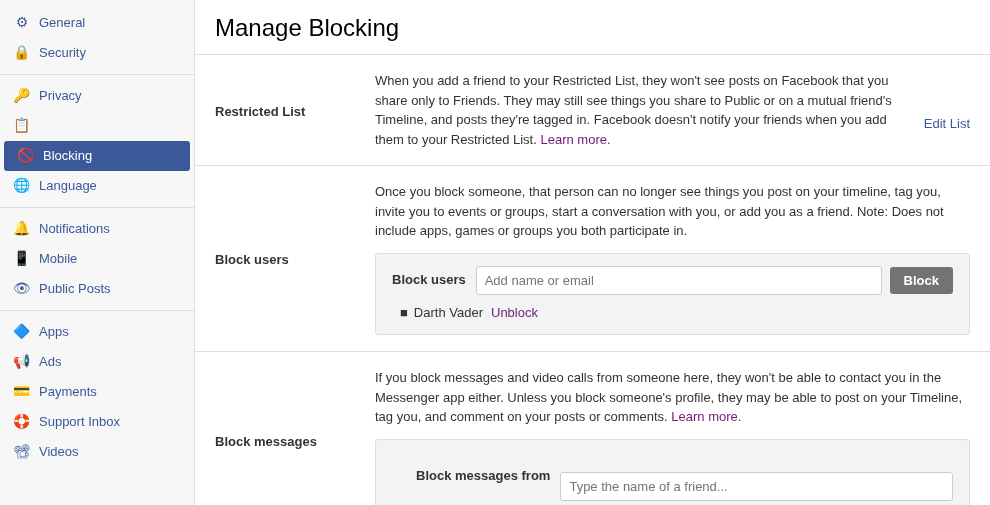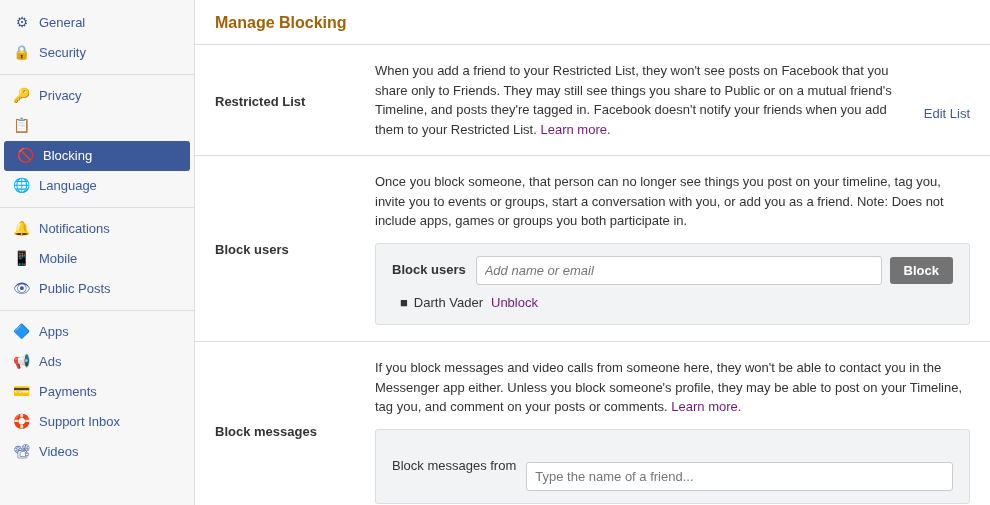--- a/index.html
+++ b/index.html
@@ -51,23 +51,23 @@
       flex: 1;
       background: #fff;
       overflow-y: auto;
       padding: 0;
     }
     .main-header {
       padding: 14px 20px 12px 20px;
       border-bottom: 1px solid #ddd;
     }
     .main-header h1 {
-      font-size: 16px;
-      font-weight: bold;
-      color: #a16207;
+      font-size: 24px;
+      font-weight: normal;
+      color: #000000;
     }
 
     .section-row {
       display: flex;
       border-bottom: 1px solid #ddd;
       padding: 16px 20px;
       align-items: center;
     }
     .section-label {
       width: 160px;
@@ -117,21 +117,20 @@
       white-space: nowrap;
     }
     .block-input-row input {
       flex: 1;
       padding: 6px 8px;
       border: 1px solid #ccc;
       border-radius: 3px;
       font-size: 13px;
       background: #fff;
       color: #999;
-      font-style: italic;
     }
     .block-btn {
       margin-left: 8px;
       padding: 6px 14px;
       background: #737373;
       color: #fff;
       border: none;
       border-radius: 3px;
       font-size: 13px;
       font-weight: bold;
@@ -160,24 +159,25 @@
     .block-msg-area {
       background: #f2f3f5;
       border: 1px solid #ddd;
       border-radius: 3px;
       padding: 12px 16px;
       margin-top: 12px;
       display: flex;
       align-items: center;
     }
     .block-msg-label {
-      font-weight: normal;
+      font-weight: bold;
       font-size: 13px;
       margin-right: 10px;
       white-space: nowrap;
+      margin-left: 24px;
     }
     .block-msg-area input {
       flex: 1;
       padding: 6px 8px;
       border: 1px solid #ccc;
       border-radius: 3px;
       font-size: 13px;
       background: #fff;
       color: #999;
       margin-top: 20px;

